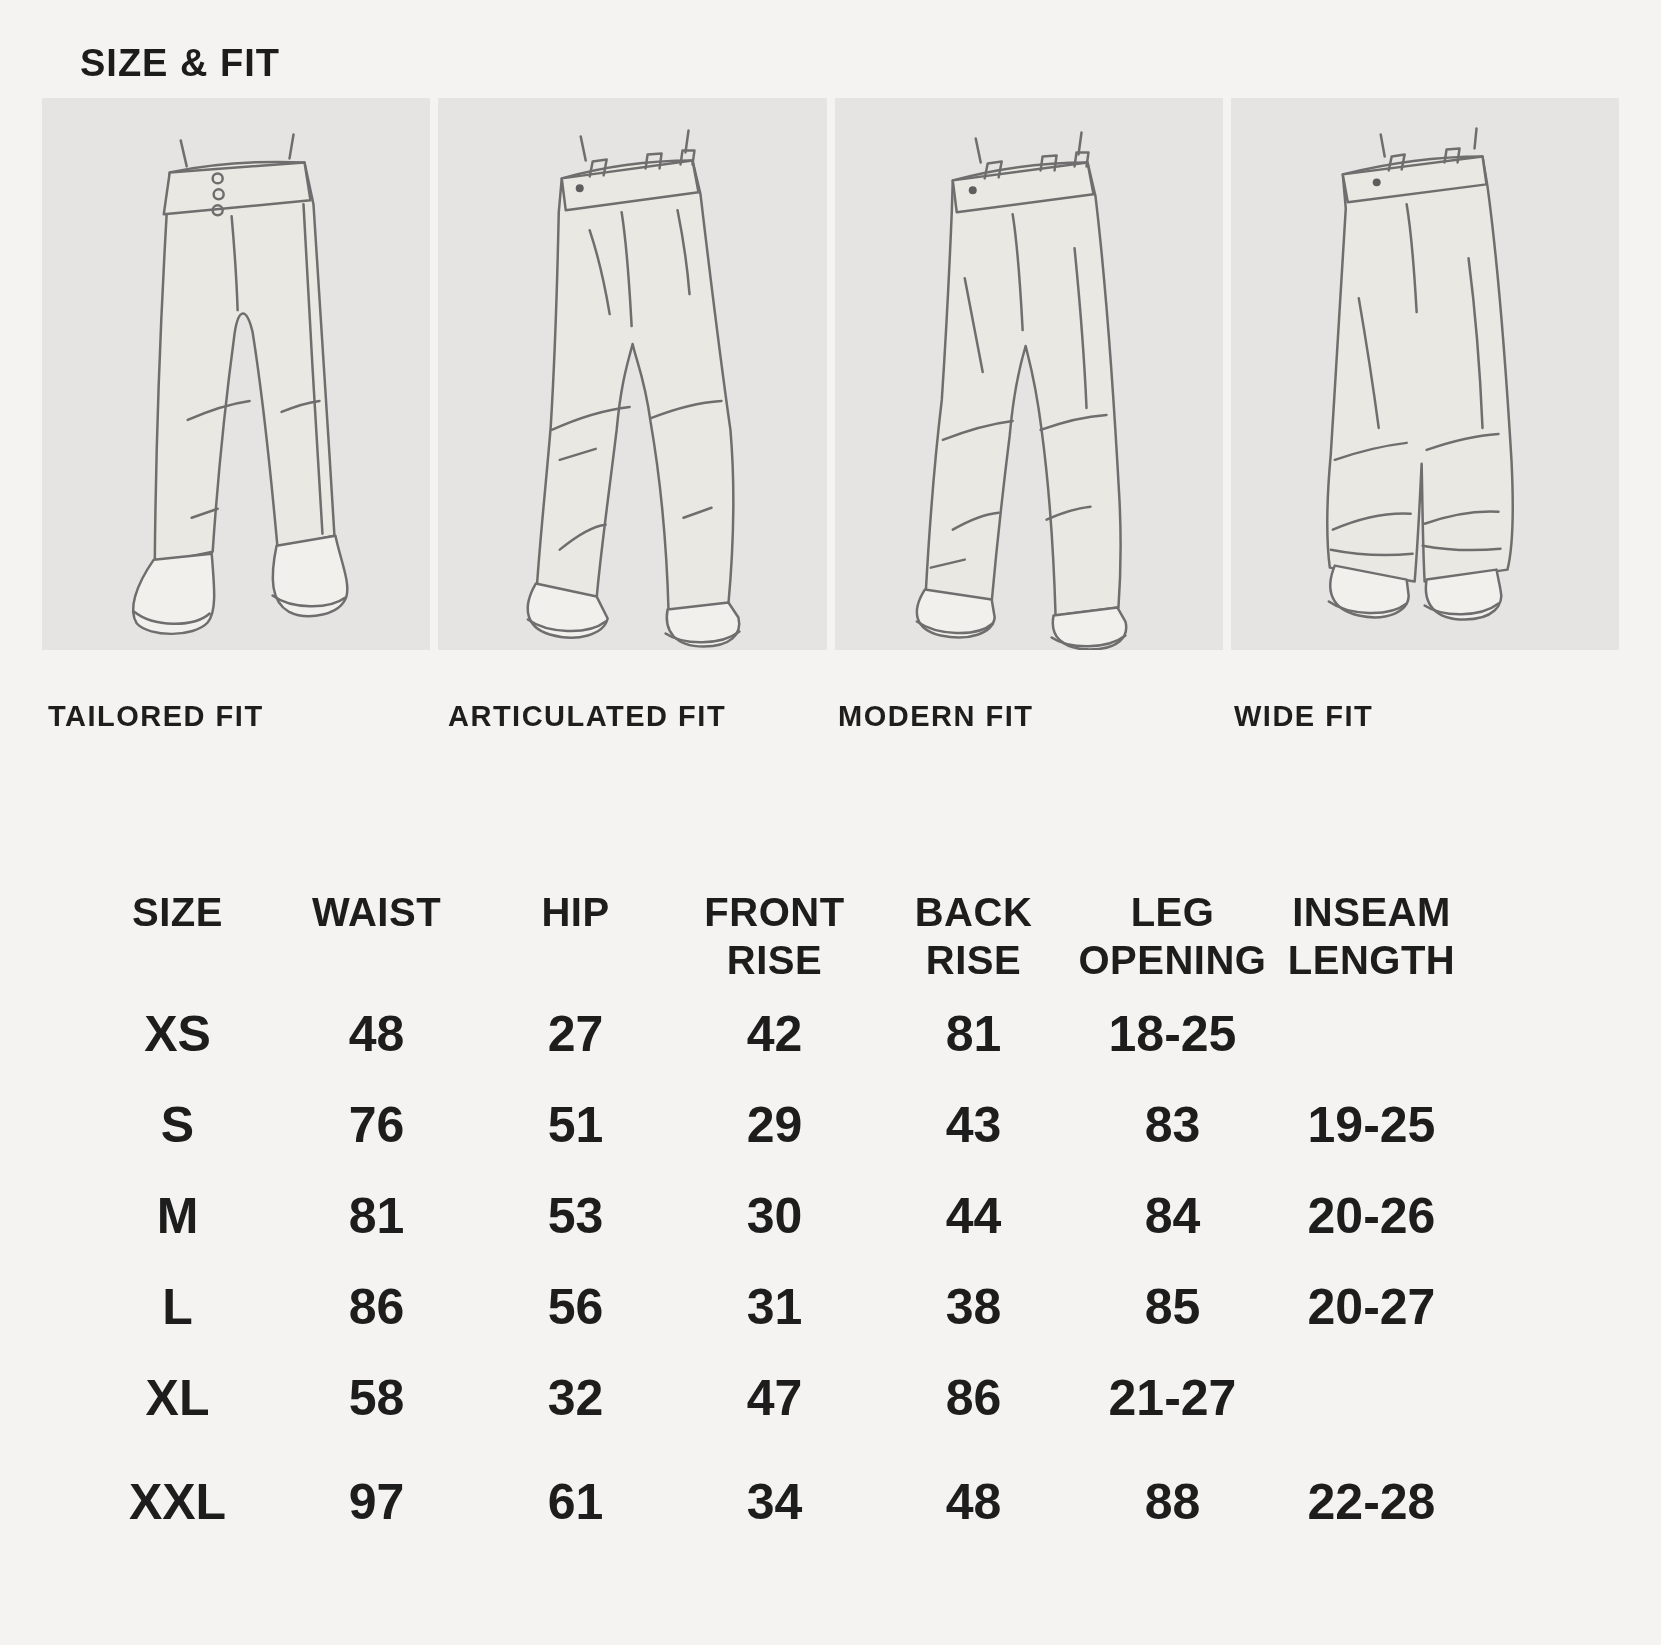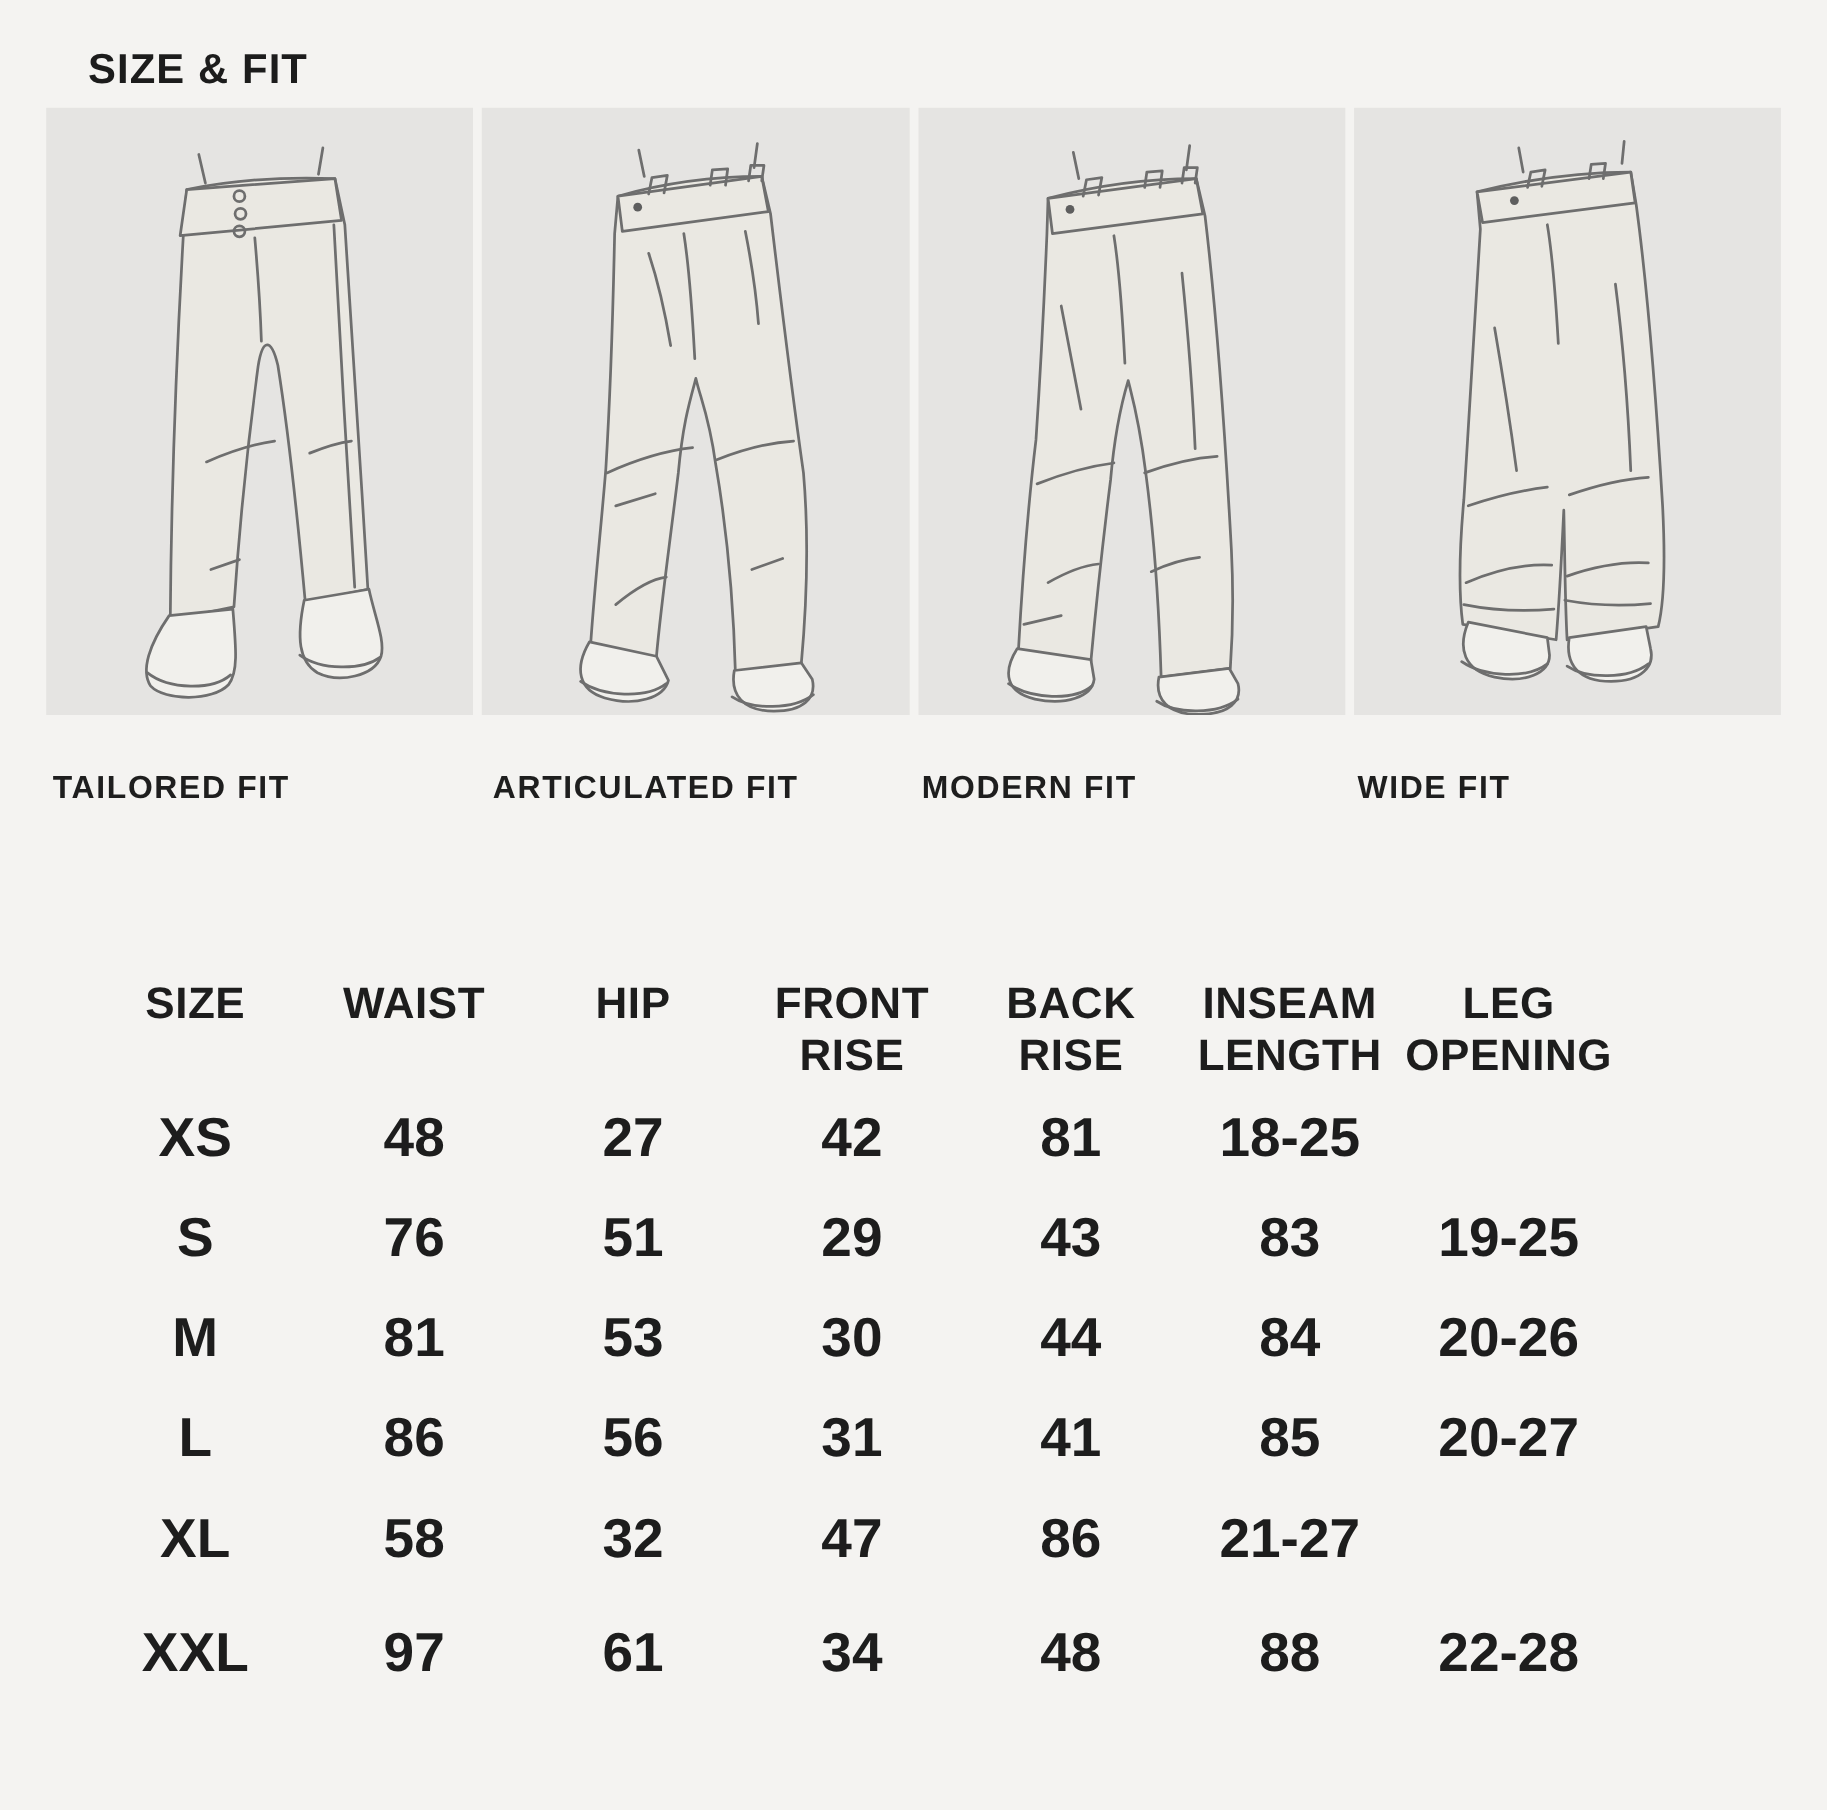--- a/index.html
+++ b/index.html
@@ -161,22 +161,22 @@
   </div>
 
   <div class="size-table">
 
     <div class="row header">
       <div class="cell">SIZE</div>
       <div class="cell">WAIST</div>
       <div class="cell">HIP</div>
       <div class="cell">FRONT RISE</div>
       <div class="cell">BACK RISE</div>
+      <div class="cell">LEG OPENING</div>
       <div class="cell">INSEAM LENGTH</div>
-      <div class="cell">LEG OPENING</div>
     </div>
 
     <div class="row">
       <div class="cell">XS</div>
       <div class="cell">48</div>
       <div class="cell">27</div>
       <div class="cell">42</div>
       <div class="cell">81</div>
       <div class="cell">18-25</div>
     </div>
@@ -199,21 +199,21 @@
       <div class="cell">44</div>
       <div class="cell">84</div>
       <div class="cell">20-26</div>
     </div>
 
     <div class="row">
       <div class="cell">L</div>
       <div class="cell">86</div>
       <div class="cell">56</div>
       <div class="cell">31</div>
-      <div class="cell">41</div>
+      <div class="cell">38</div>
       <div class="cell">85</div>
       <div class="cell">20-27</div>
     </div>
 
     <div class="row">
       <div class="cell">XL</div>
       <div class="cell">58</div>
       <div class="cell">32</div>
       <div class="cell">47</div>
       <div class="cell">86</div>

